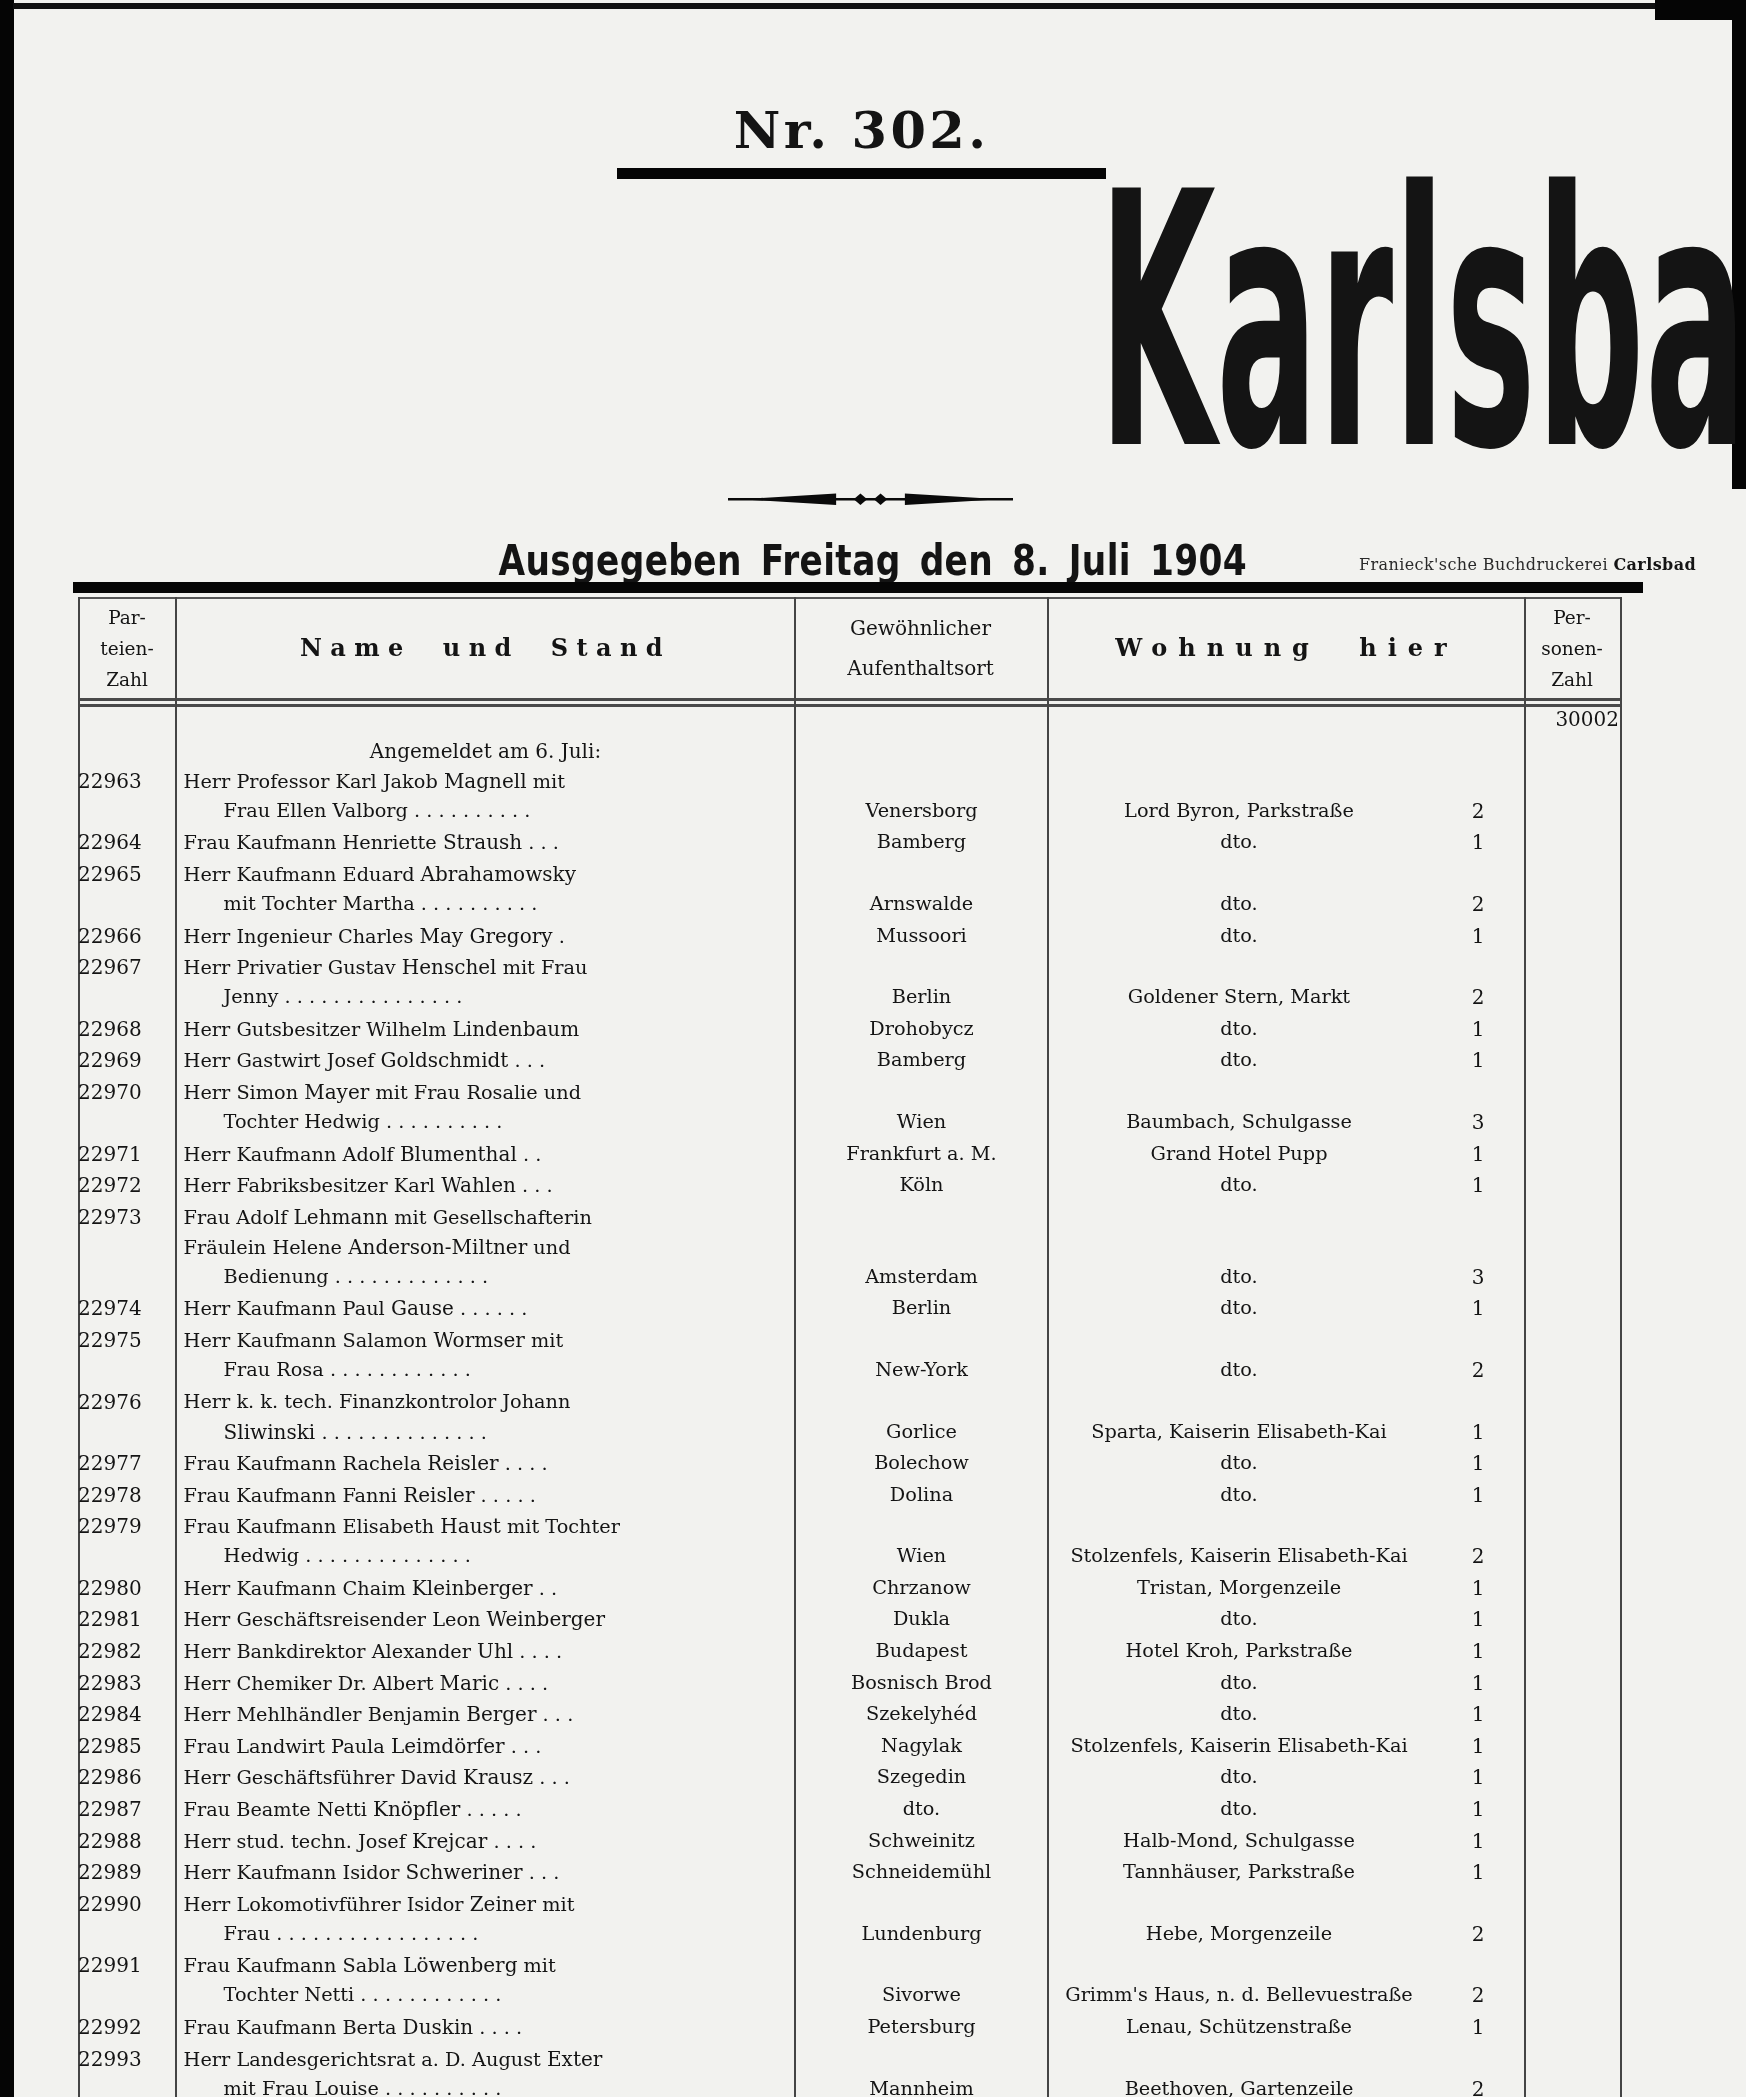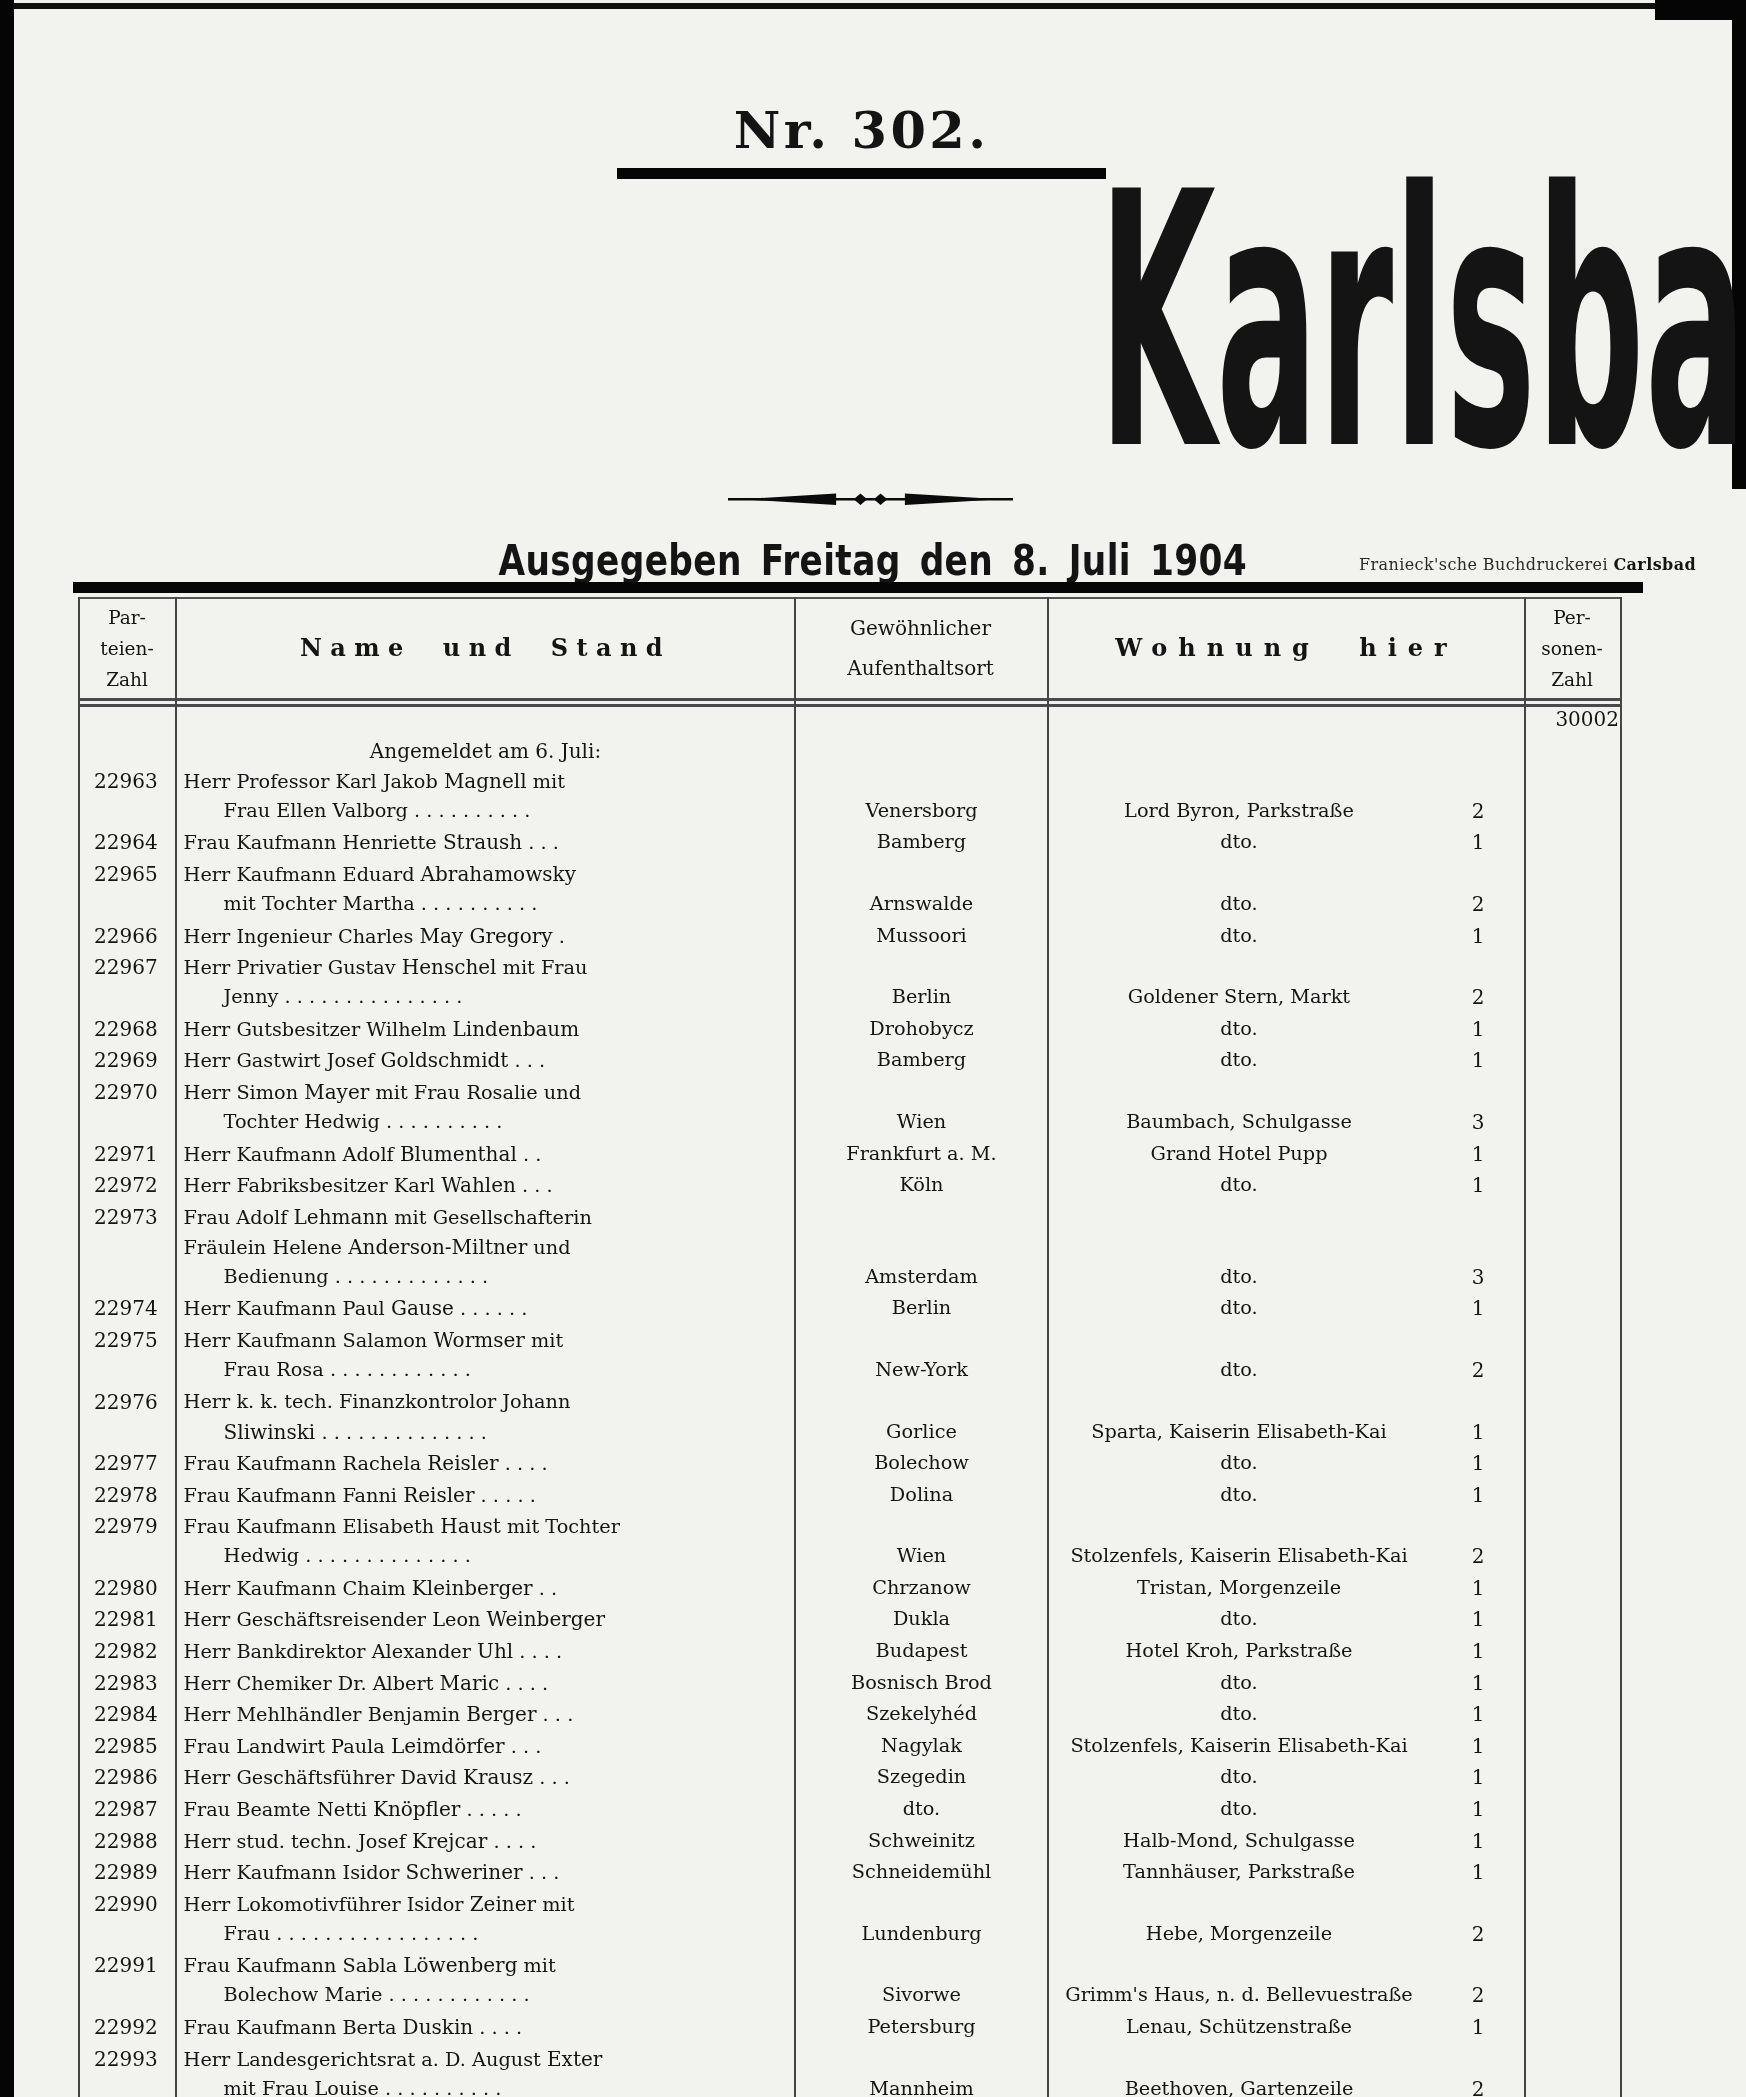--- a/index.html
+++ b/index.html
@@ -51,21 +51,21 @@
   .h2{left:98px;width:619px;font-size:24px;font-weight:bold;letter-spacing:8.4px;word-spacing:14.3px;text-align:center;line-height:95px;}
   .h3{left:716px;width:253px;font-size:20px;text-align:center;line-height:40px;padding-top:7.6px;}
   .h4{left:970px;width:477px;font-size:24px;font-weight:bold;letter-spacing:11px;word-spacing:20px;text-align:center;line-height:95px;}
   .h5{left:1446px;width:96px;font-size:18.5px;line-height:31px;text-align:center;padding-top:1.7px;}
   
   #tbody{position:absolute;left:78px;top:710px;width:1543px;}
   .carry-band{position:relative;height:55px;}
   .carry-num{position:absolute;left:1446px;top:-1.7px;width:95px;text-align:right;font-size:20px;line-height:23.5px;}
   .section-label{position:absolute;left:98px;width:619px;bottom:1.7px;text-align:center;font-size:20px;line-height:24px;}
   .entry{display:flex;padding:0.8px 0;}
-  .c1{width:98px;flex:none;box-sizing:border-box;padding-left:16px;font-size:20px;line-height:30px;}
+  .c1{width:98px;flex:none;box-sizing:border-box;padding-left:0;font-size:20px;line-height:30px;}
   .c2{width:619px;flex:none;box-sizing:border-box;padding-left:7.6px;}
   .c3{width:253px;flex:none;display:flex;flex-direction:column;justify-content:flex-end;text-align:center;}
   .c4{width:382px;flex:none;display:flex;flex-direction:column;justify-content:flex-end;text-align:center;}
   .c5{width:96px;flex:none;display:flex;flex-direction:column;justify-content:flex-end;text-align:center;box-sizing:border-box;}
   .nline{font-size:19.3px;line-height:30px;height:30px;white-space:nowrap;}
   .ind{padding-left:40px;}
   .bn{font-weight:normal;font-size:20px;}
   .c3 .val,.c4 .val{font-size:19.3px;line-height:30px;}
   .c5 .val{font-size:20px;line-height:30px;}
 </style>
@@ -560,21 +560,21 @@
         <div class="val">Hebe, Morgenzeile</div>
       </div>
       <div class="c5">
         <div class="val">2</div>
       </div>
     </div>
     <div class="entry">
       <div class="c1">22991</div>
       <div class="c2">
         <div class="nline"><span>Frau Kaufmann Sabla </span><span class="bn">Löwenberg</span><span>  mit</span></div>
-        <div class="nline ind"><span>Bolechow Marie . . . . . . . . . . . .</span></div>
+        <div class="nline ind"><span>Tochter Netti . . . . . . . . . . . .</span></div>
       </div>
       <div class="c3">
         <div class="val">Sivorwe</div>
       </div>
       <div class="c4">
         <div class="val">Grimm's Haus, n. d. Bellevuestraße</div>
       </div>
       <div class="c5">
         <div class="val">2</div>
       </div>

